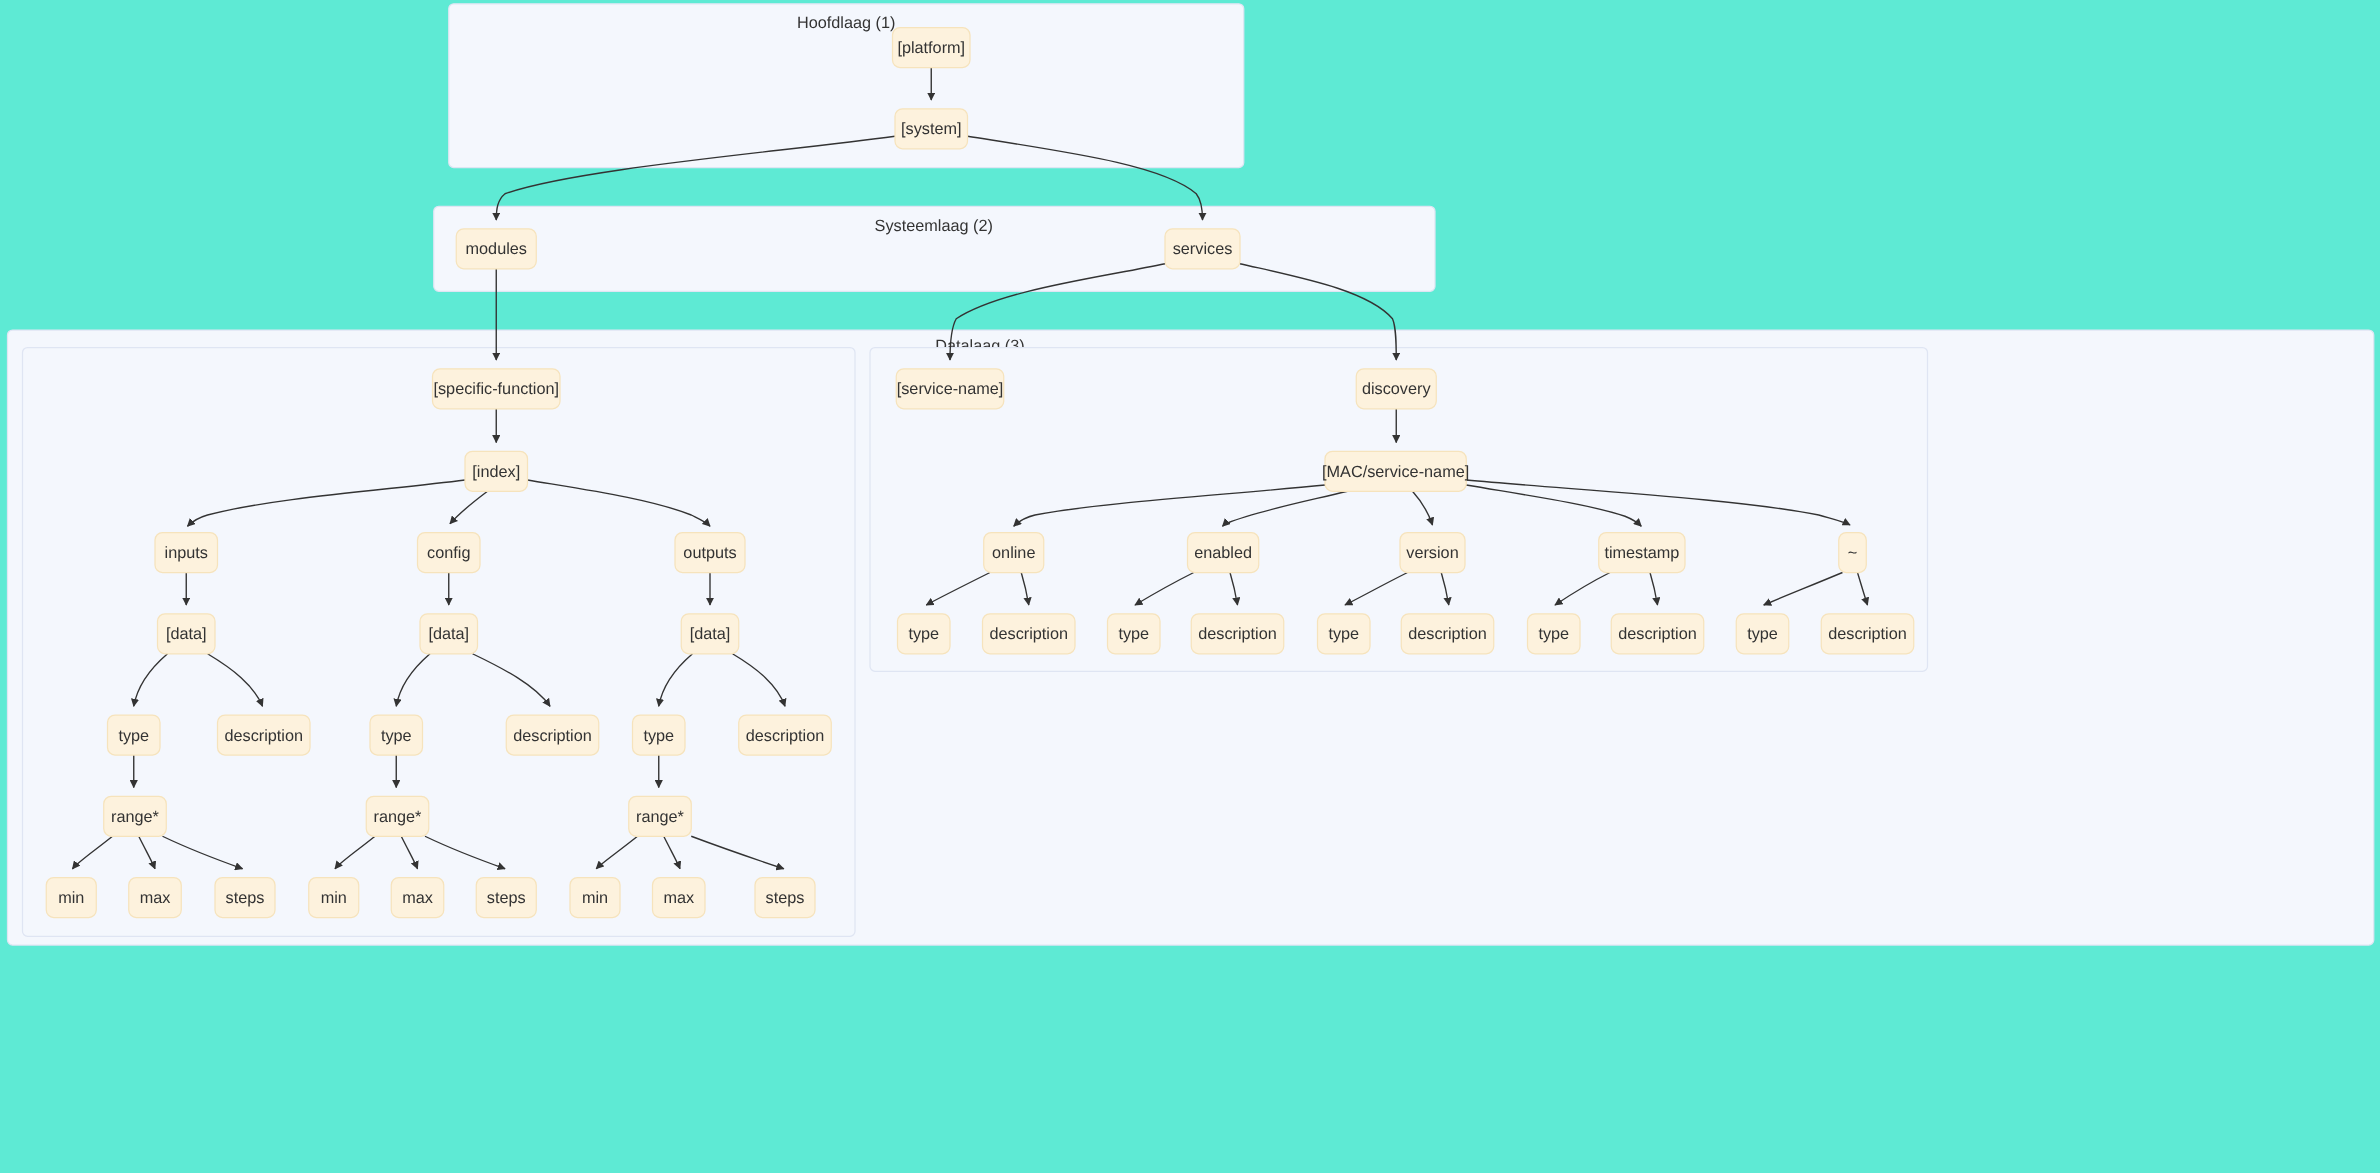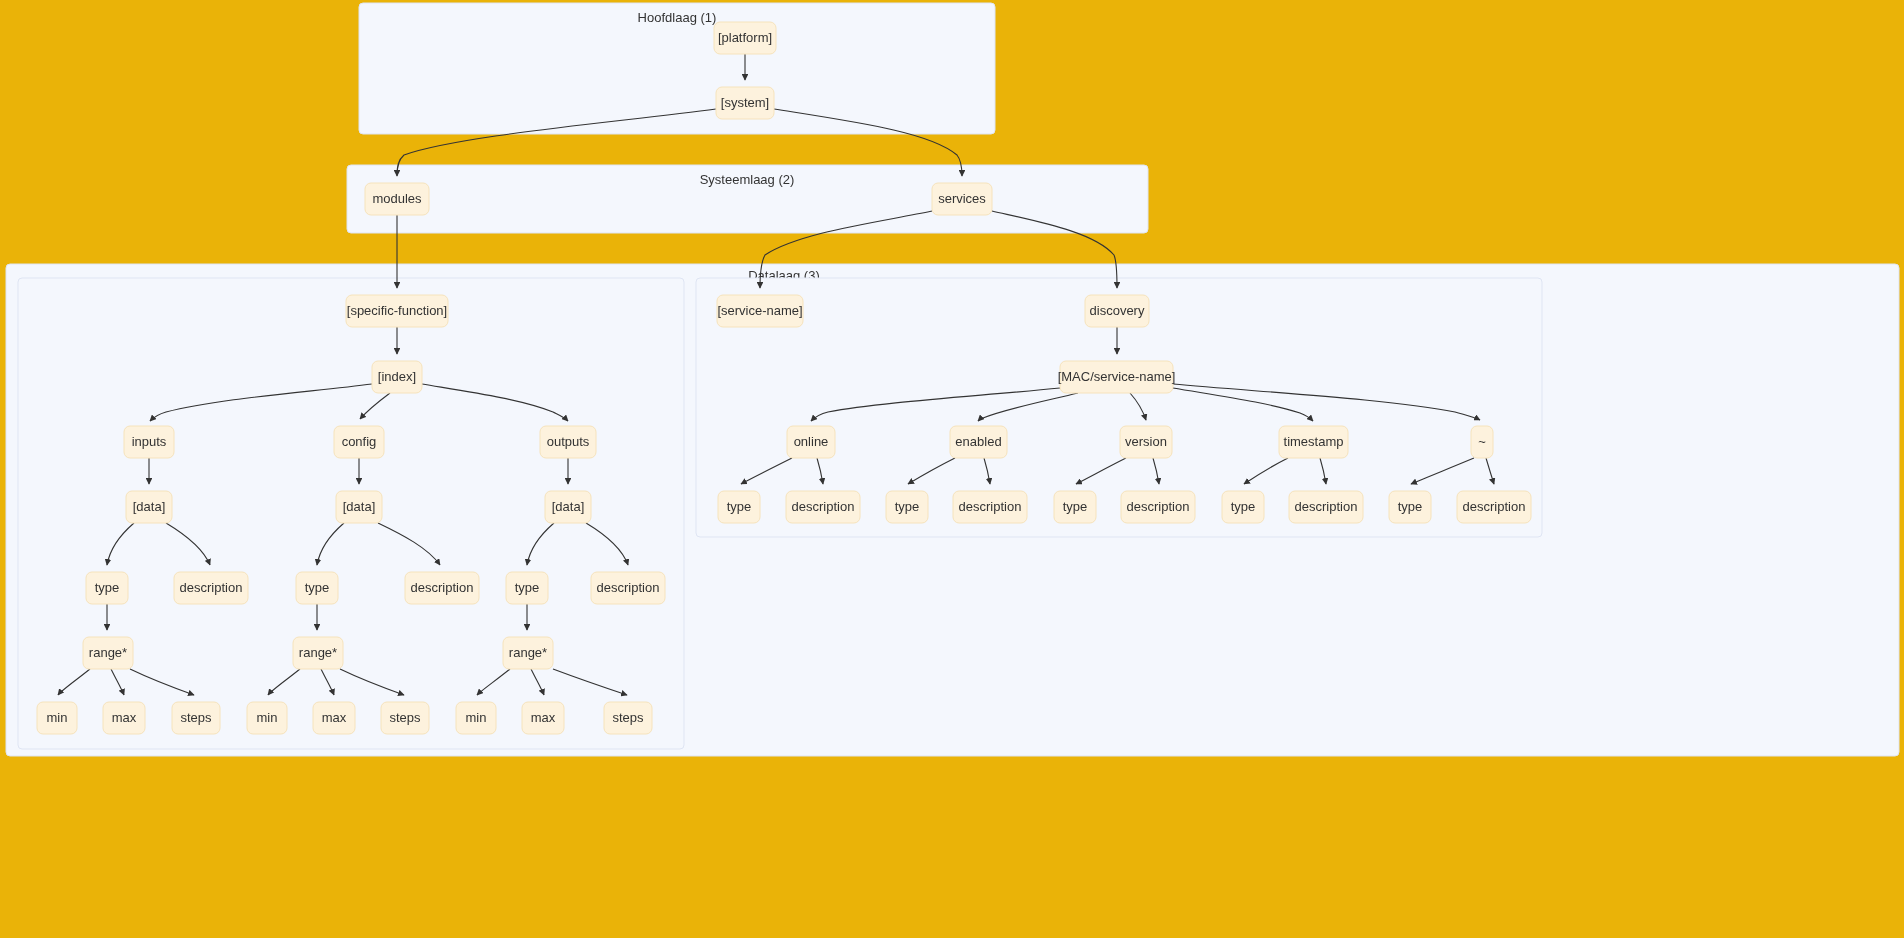--- a/index.html
+++ b/index.html
@@ -8,21 +8,21 @@
     background: #ffffff;
     width: 1904px;
     height: 938px;
     overflow: hidden;
     font-family: "Liberation Sans", sans-serif;
   }
   #diagram-root {
     position: relative;
     width: 1904px;
     height: 938px;
-    background: #eab308;
+    background: #5eead4;
   }
   svg#diagram-svg {
     position: absolute;
     top: 0; left: 0;
     width: 1904px;
     height: 938px;
   }
   .cluster-rect {
     fill: #f4f7fd;
     stroke: #dfe5f3;

